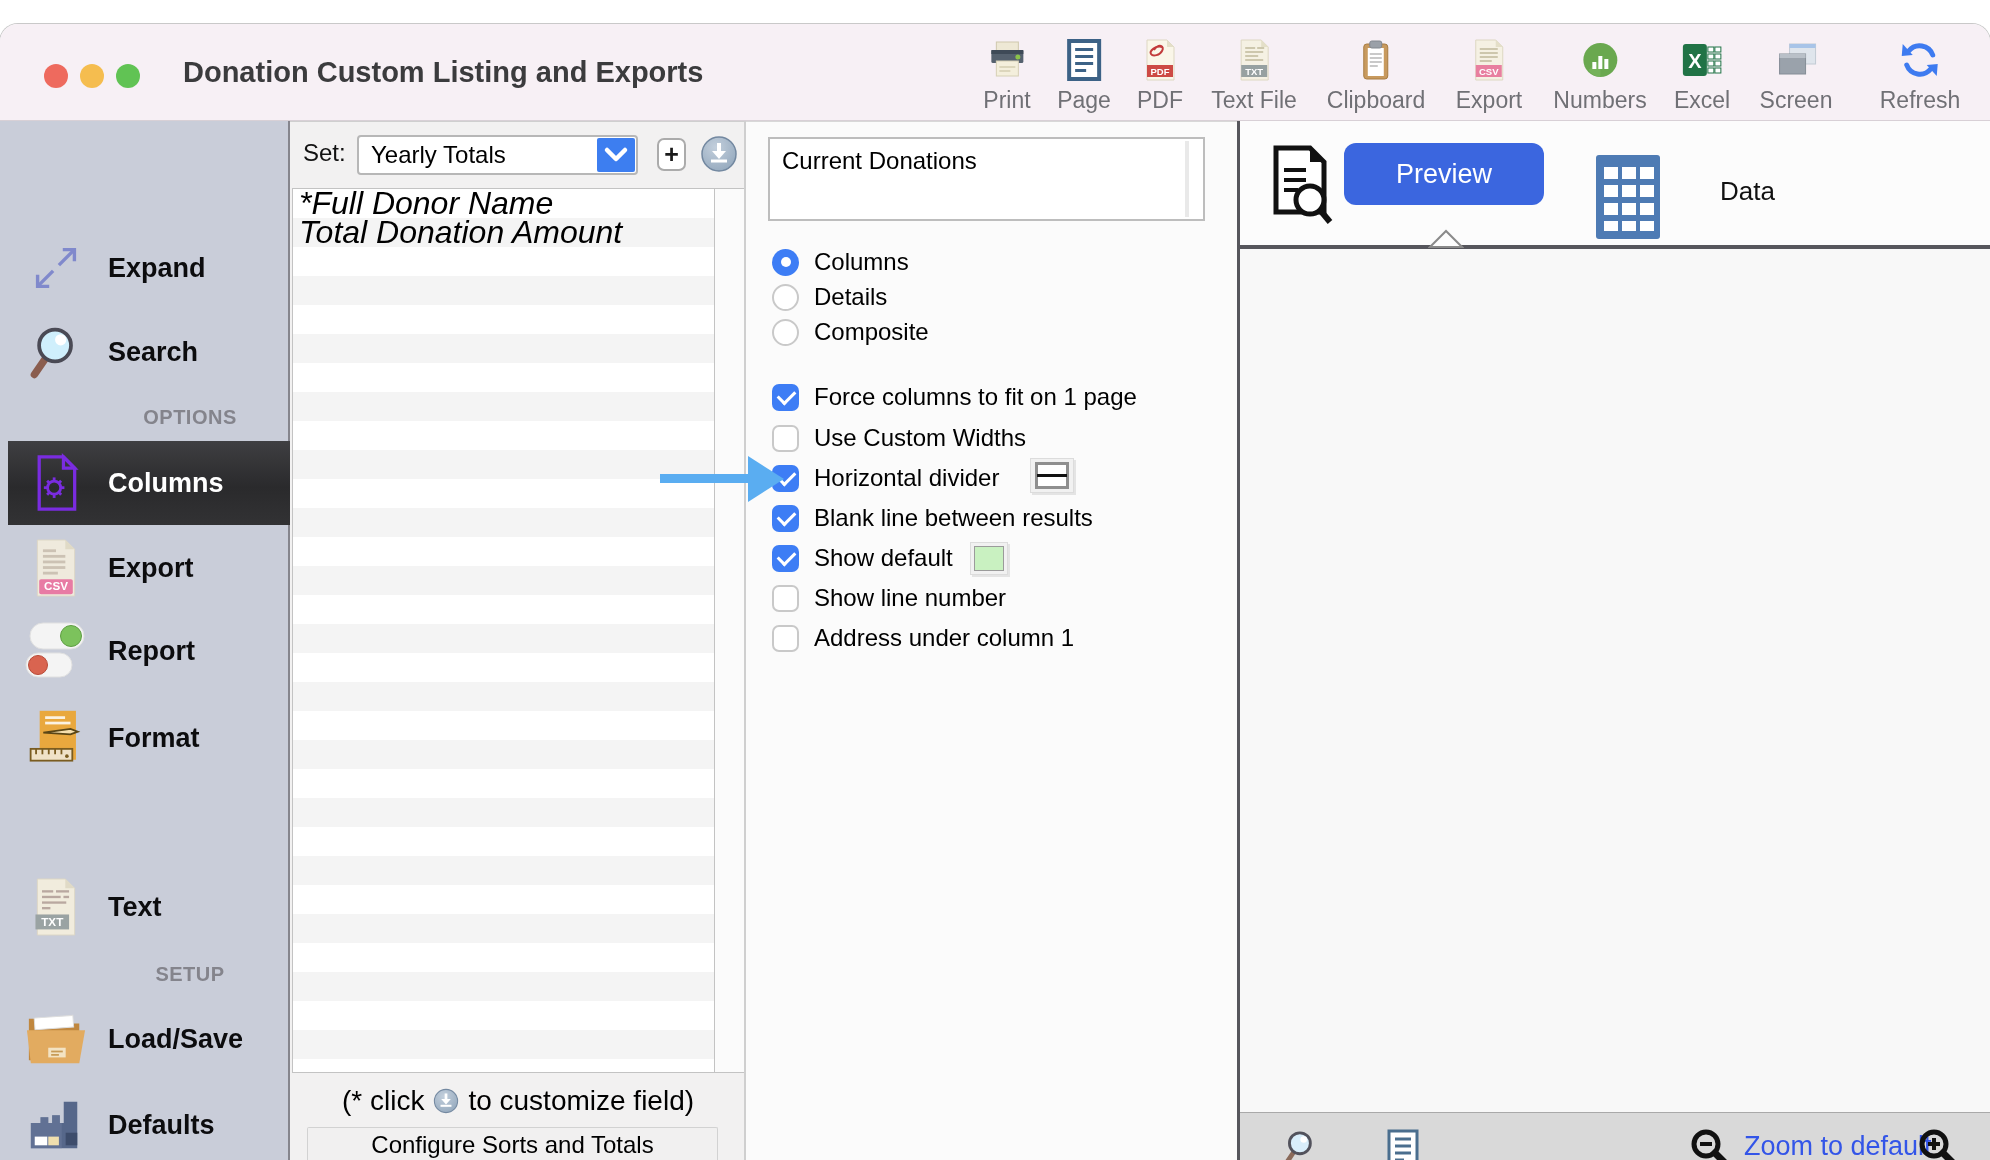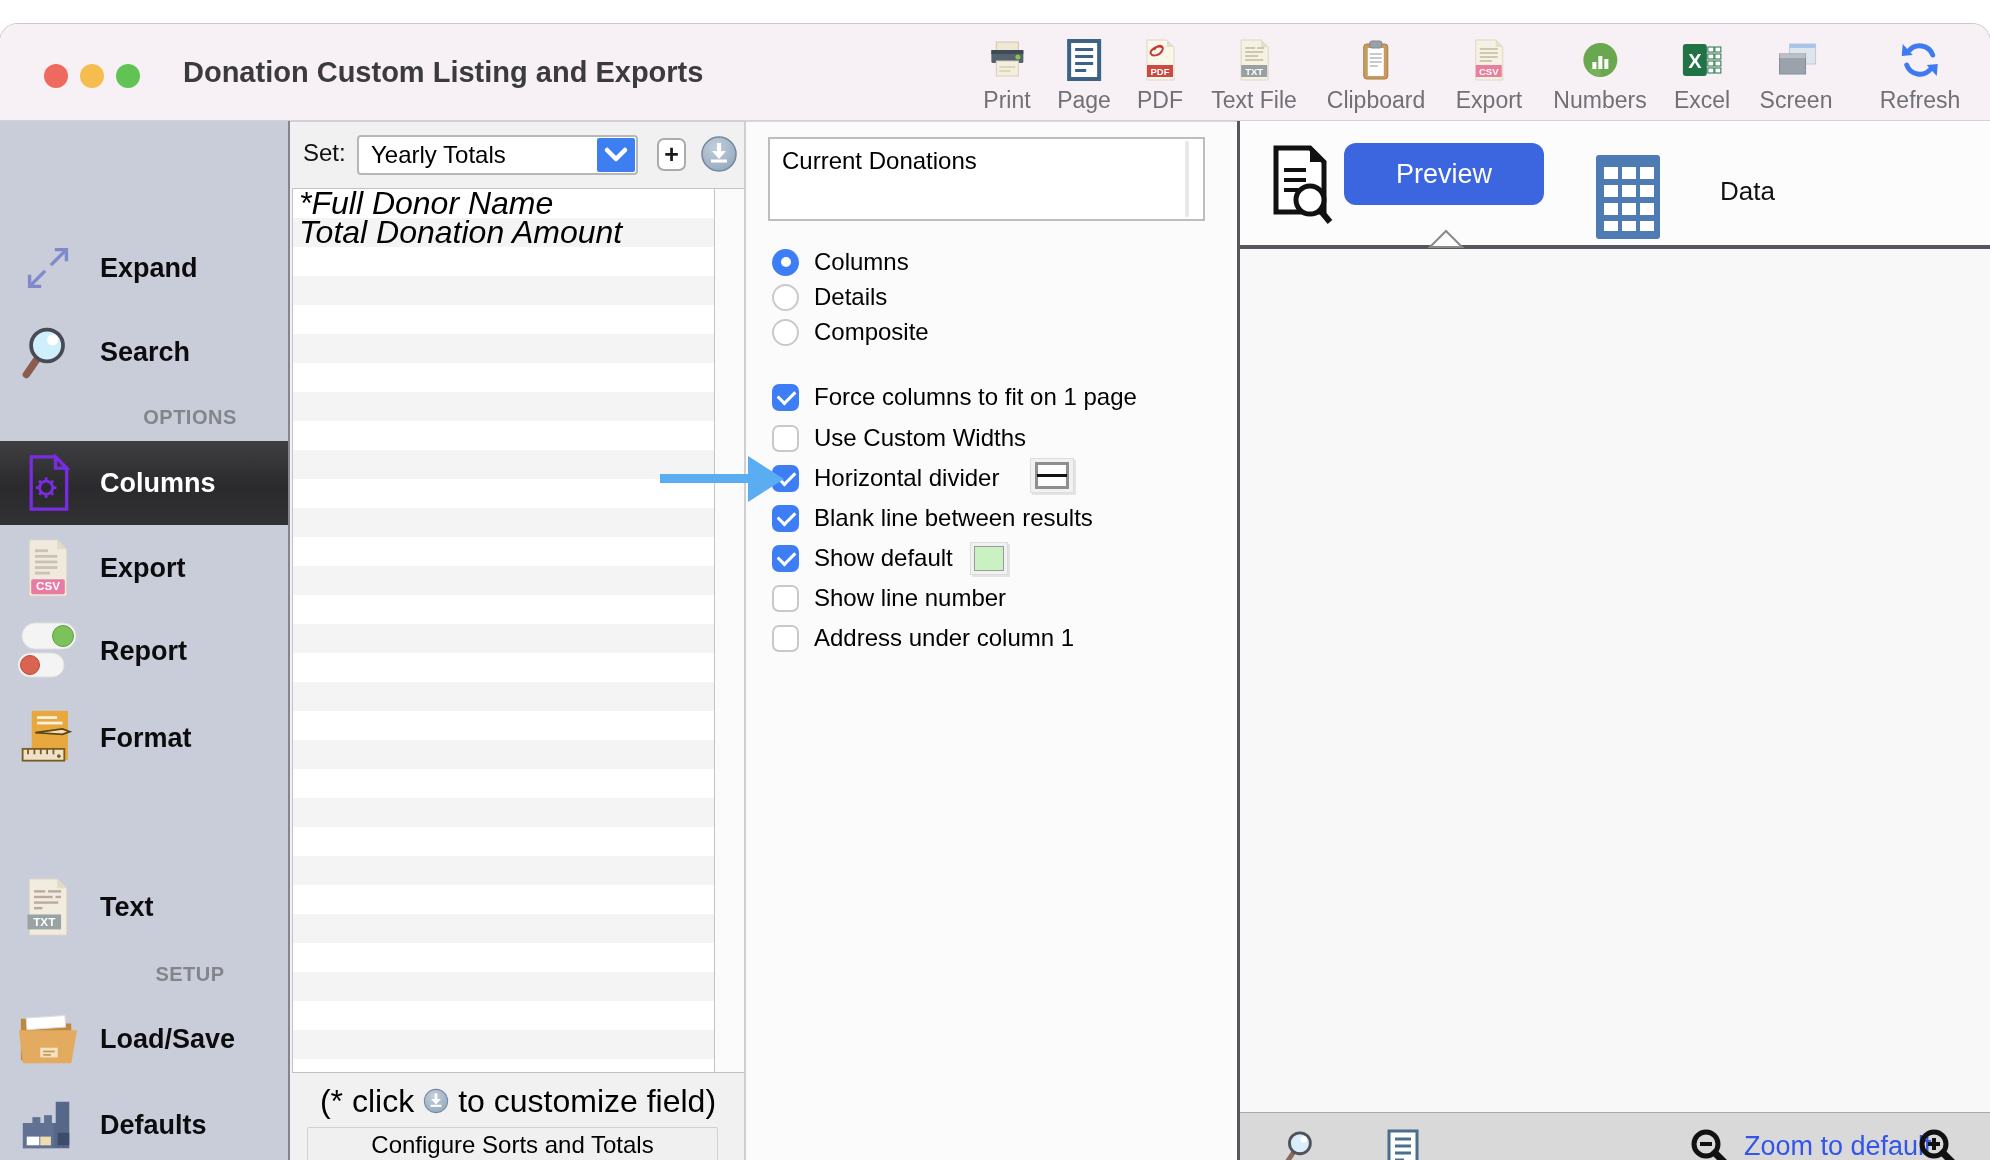--- a/index.html
+++ b/index.html
@@ -17,21 +17,21 @@
   .win-title { position:absolute; left:183px; top:0; height:97px; line-height:97px;
                font-size:29px; font-weight:bold; color:#3b3b3d; }
   .tbi { position:absolute; top:12px; transform:translateX(-50%);
          display:flex; flex-direction:column; align-items:center; cursor:default; }
   .tbi .ticon { height:48px; display:flex; align-items:center; justify-content:center; }
   .tbi .tlabel { margin-top:3px; font-size:23px; color:#707075; white-space:nowrap; }
 
   
   .sidebar { position:absolute; left:0; top:97px; width:290px; height:1063px;
              background:#C9CDD9; border-right:2px solid #85858D; }
-  .side-row { position:absolute; left:0; width:288px; height:80px;
+  .side-row { position:absolute; left:8px; width:288px; height:80px;
               display:flex; align-items:center; cursor:default; }
   .side-row .sicon { width:64px; margin-left:16px; display:flex; justify-content:center; align-items:center; }
   .side-row .slabel { margin-left:20px; font-size:27px; font-weight:bold; color:#0c0c0e; white-space:nowrap; }
   .side-row.selected { background:linear-gradient(180deg,#3f3f42 0%,#2a2a2c 55%,#323234 100%); }
   .side-row.selected .slabel { color:#ffffff; }
   .side-header { position:absolute; left:0; width:288px; height:28px; padding-left:92px;
                  font-size:20px; font-weight:bold; color:#84848C; letter-spacing:0.5px; line-height:28px;text-align:center; }
 
   
   .fields-panel { position:absolute; left:290px; top:97px; width:456px; height:1063px;
@@ -47,21 +47,21 @@
                    font-size:25px; font-weight:bold; color:#1a1a1a; line-height:28px; cursor:default; }
   .dl-btn { position:absolute; left:700px; top:111px; }
   .field-list { position:absolute; left:292px; top:164px; width:423px; height:885px;
                 background:repeating-linear-gradient(180deg,#ffffff 0px,#ffffff 29px,#F4F4F4 29px,#F4F4F4 58px);
                 border:1px solid #C3C3C3; border-right:none; }
   .field-row { height:29px; line-height:29px; padding-left:6px; font-size:32px; color:#000; white-space:nowrap;font-style:italic; }
   .list-scrollbar { position:absolute; left:714px; top:164px; width:32px; height:885px;
                     background:#FBFBFB; border:1px solid #C3C3C3; }
   .hint-line { position:absolute; left:290px; top:1062px; width:456px; height:30px;
                display:flex; align-items:center; justify-content:center; gap:9px;
-               font-size:32px; color:#000; }
+               font-size:28px; color:#000; }
   .configure-btn { position:absolute; left:307px; top:1103px; width:411px; height:37px;
                    background:#F1F0F0; border:1px solid #D2D2D2; border-bottom-color:#BDBDBD;
                    border-radius:2px; text-align:center; line-height:34px; font-size:24px; color:#000; cursor:default; }
 
   
   .mid-divider { position:absolute; left:744px; top:97px; width:2px; height:1063px; background:#CFCFCF; }
   .options-panel { position:absolute; left:746px; top:97px; width:491px; height:1063px; background:#FBFBFB; border-top:1px solid #d8d8d8;}
   .report-title-box { position:absolute; left:768px; top:113px; width:437px; height:84px;
                       background:#fff; border:2px solid #BDBDBD; font-size:24px; color:#000;
                       padding:8px 12px; }

